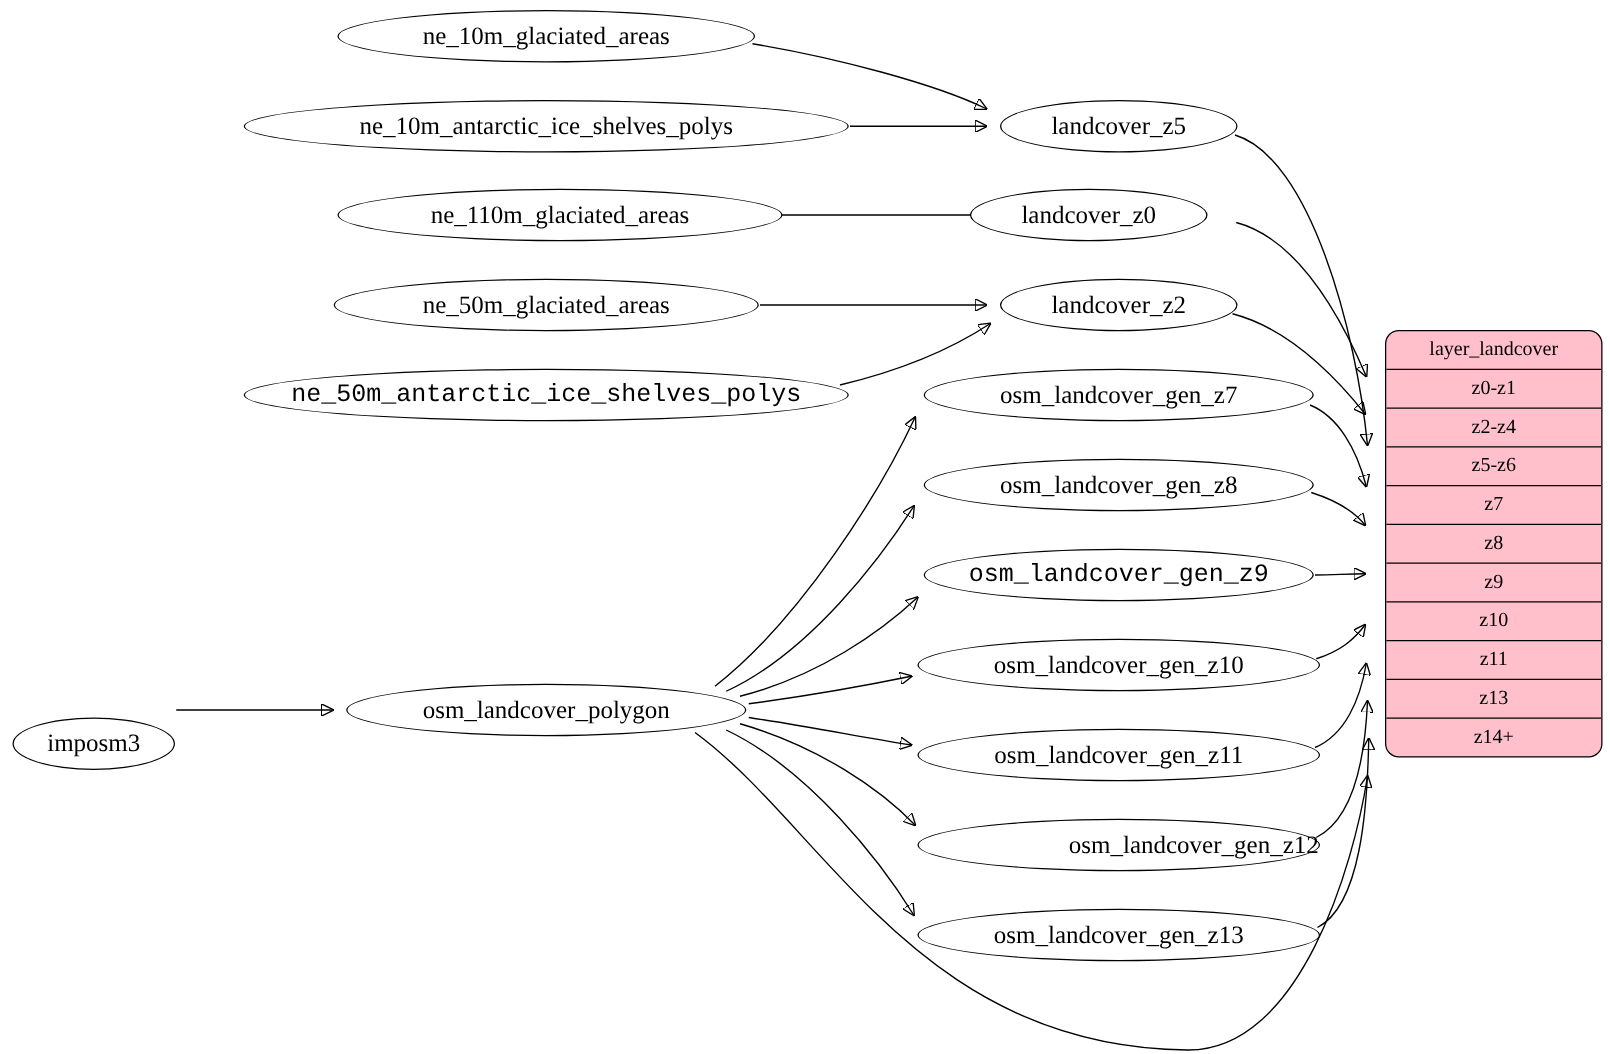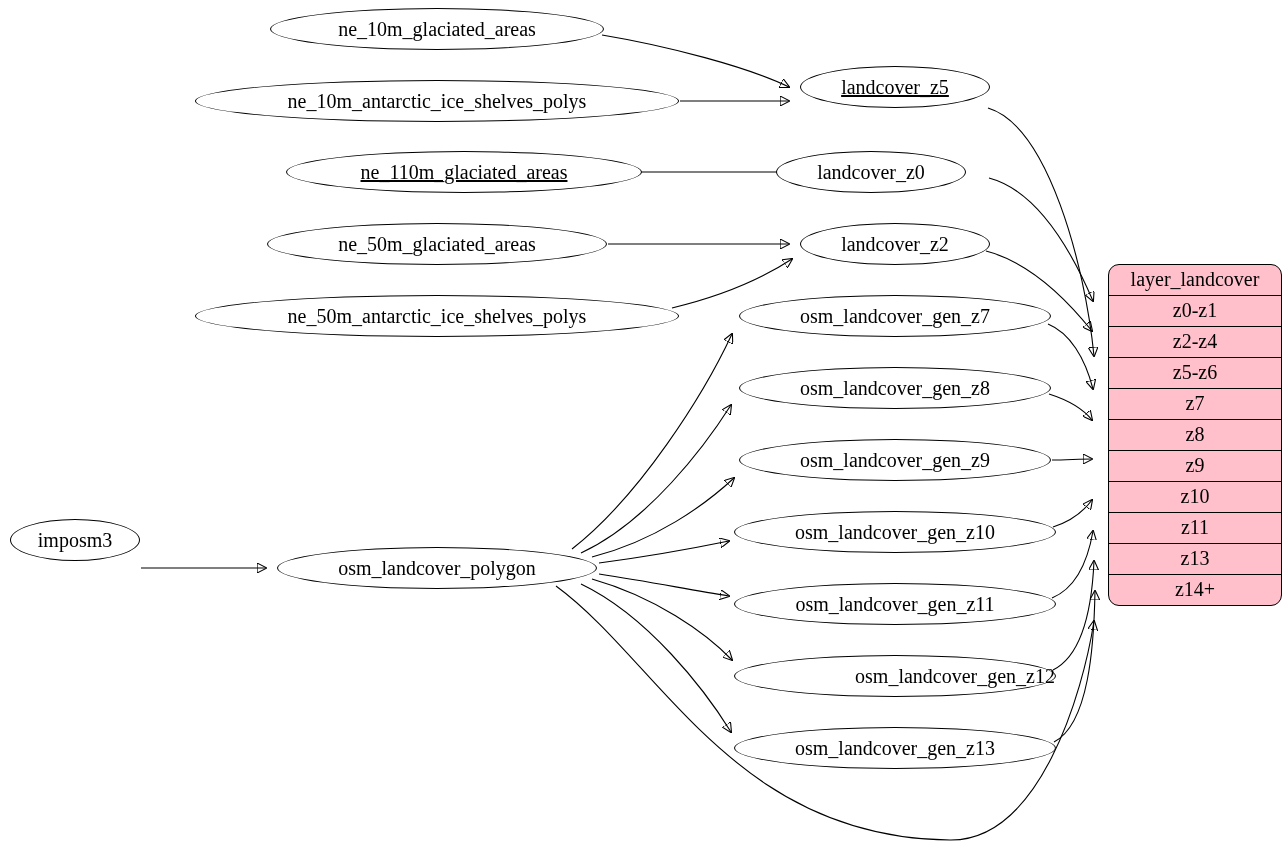--- a/index.html
+++ b/index.html
@@ -37,21 +37,21 @@
     box-sizing: border-box;
   }
   .record {
     position: absolute;
     box-sizing: border-box;
     background: #ffc0cb;
     border: 1px solid #000000;
     border-radius: 11px;
     overflow: hidden;
     text-align: center;
-    font-size: 20px;
+    font-size: 16px;
     color: #000000;
   }
   .record-row {
     height: 30px;
     line-height: 29px;
     border-top: 1px solid #000000;
     white-space: nowrap;
   }
   .record-row:first-child { border-top: none; }
 </style>
@@ -91,63 +91,63 @@
     <path d="M581,584 C648,616 705,690 731,732" marker-end="url(#arrow)"></path>
     <path d="M556,586 C660,662 735,838 950,840 C1040,841 1083,692 1094,621" marker-end="url(#arrow)"></path>
   </svg>
 
   <div class="node" style="left:437px; top:29px; width:334px;">
     <span>ne_10m_glaciated_areas</span>
   </div>
   <div class="node" style="left:437px; top:101px; width:484px;">
     <span>ne_10m_antarctic_ice_shelves_polys</span>
   </div>
-  <div class="node" style="left:464px; top:172px; width:356px;text-decoration:underline;">
+  <div class="node" style="left:448px; top:172px; width:356px;">
     <span>ne_110m_glaciated_areas</span>
   </div>
   <div class="node" style="left:437px; top:244px; width:340px;">
     <span>ne_50m_glaciated_areas</span>
   </div>
-  <div class="node" style="left:437px; top:316px; width:484px;">
+  <div class="node" style="left:437px; top:316px; width:484px;font-family:Liberation Mono, monospace;">
     <span>ne_50m_antarctic_ice_shelves_polys</span>
   </div>
 
-  <div class="node" style="left:895px; top:87px; width:190px;text-decoration:underline;">
+  <div class="node" style="left:895px; top:101px; width:190px;">
     <span>landcover_z5</span>
   </div>
   <div class="node" style="left:871px; top:172px; width:190px;">
     <span>landcover_z0</span>
   </div>
   <div class="node" style="left:895px; top:244px; width:190px;text-align:right;">
     <span>landcover_z2</span>
   </div>
 
   <div class="node" style="left:895px; top:316px; width:312px;">
     <span>osm_landcover_gen_z7</span>
   </div>
   <div class="node" style="left:895px; top:388px; width:312px;">
     <span>osm_landcover_gen_z8</span>
   </div>
-  <div class="node" style="left:895px; top:460px; width:312px;">
+  <div class="node" style="left:895px; top:460px; width:312px;font-family:Liberation Mono, monospace;">
     <span>osm_landcover_gen_z9</span>
   </div>
   <div class="node" style="left:895px; top:532px; width:322px;">
     <span>osm_landcover_gen_z10</span>
   </div>
   <div class="node" style="left:895px; top:604px; width:322px;">
     <span>osm_landcover_gen_z11</span>
   </div>
   <div class="node" style="left:895px; top:676px; width:322px;justify-content:flex-end;">
     <span>osm_landcover_gen_z12</span>
   </div>
   <div class="node" style="left:895px; top:748px; width:322px;">
     <span>osm_landcover_gen_z13</span>
   </div>
 
-  <div class="node" style="left:75px; top:540px; width:130px;align-items:center;">
+  <div class="node" style="left:75px; top:595px; width:130px;align-items:center;">
     <span>imposm3</span>
   </div>
   <div class="node" style="left:437px; top:568px; width:320px;">
     <span>osm_landcover_polygon</span>
   </div>
 
   <div class="record" style="left:1108px; top:264px; width:174px;">
     <div class="record-row">layer_landcover</div>
     <div class="record-row">z0-z1</div>
     <div class="record-row">z2-z4</div>

